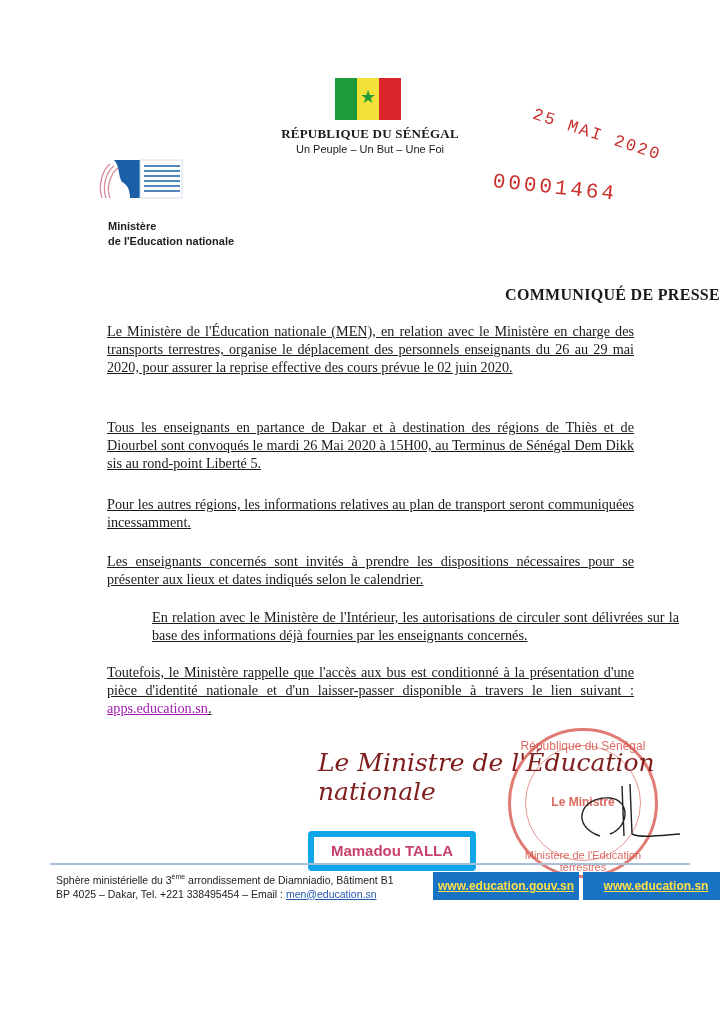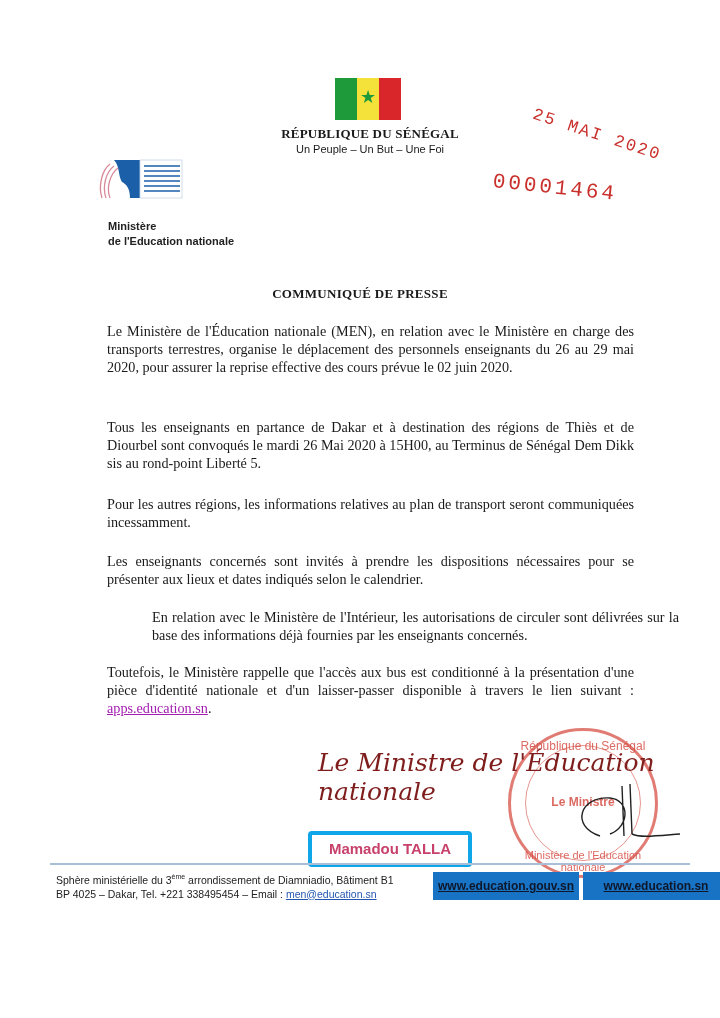--- a/index.html
+++ b/index.html
@@ -9,34 +9,34 @@
   .flag div{flex:1;}
   .flag .g{background:#1e9a3a;} .flag .y{background:#f4e23a;position:relative;} .flag .r{background:#d9262b;}
   .flag .y span{position:absolute;left:0;right:0;top:9px;text-align:center;color:#1e9a3a;font-size:18px;line-height:20px;}
   .rep{left:260px;top:126px;width:220px;text-align:center;}
   .rep-title{font-family:"Liberation Serif",serif;font-weight:bold;font-size:13px;letter-spacing:0.2px;}
   .rep-motto{font-family:"Liberation Sans",sans-serif;font-size:11px;margin-top:1px;}
   .stamp-date{left:536px;top:105px;color:#c9302c;font-family:"Liberation Mono",monospace;font-size:17px;transform:rotate(18deg);transform-origin:left top;letter-spacing:2px;}
   .stamp-num{left:494px;top:170px;color:#c9302c;font-family:"Liberation Mono",monospace;font-size:21px;transform:rotate(6deg);transform-origin:left top;letter-spacing:3px;}
   .logo{left:96px;top:158px;width:90px;height:42px;}
   .min-label{left:108px;top:219px;font-family:"Liberation Sans",sans-serif;font-weight:bold;font-size:11px;line-height:15px;color:#222;}
-  .title{left:0;right:0;top:286px;text-align:center;font-weight:bold;font-size:13px;letter-spacing:0.3px;}
+  .title{left:0;right:0;top:286px;text-align:right;font-weight:bold;font-size:16px;letter-spacing:0.3px;}
   .body{left:107px;width:527px;font-size:14.2px;line-height:18px;text-align:justify;}
-  .body p{margin:0;}
+  .body p{margin:0;text-decoration:underline;}
   .link{color:#a21caf;text-decoration:underline;}
   .sig{left:318px;top:748px;font-family:"DejaVu Serif",serif;font-style:italic;font-size:25px;color:#7f1d1d;}
   .seal{left:508px;top:728px;width:150px;height:150px;border-radius:50%;border:3px solid rgba(214,80,70,0.75);box-sizing:border-box;}
   .seal-inner{position:absolute;left:14px;top:14px;right:14px;bottom:14px;border-radius:50%;border:1.5px solid rgba(214,80,70,0.6);}
   .seal-txt{position:absolute;left:0;right:0;text-align:center;color:rgba(214,80,70,0.85);font-family:"Liberation Sans",sans-serif;font-size:12px;}
-  .name-box{left:308px;top:831px;width:156px;height:28px;border:4px solid #0ea5e9;border-radius:4px;color:#c8416a;font-family:"Liberation Sans",sans-serif;font-weight:bold;font-size:15px;line-height:28px;text-align:center;}
+  .name-box{left:308px;top:831px;width:156px;height:28px;border:6px solid #0ea5e9;border-radius:4px;color:#c8416a;font-family:"Liberation Sans",sans-serif;font-weight:bold;font-size:15px;line-height:28px;text-align:center;}
   .rule{left:50px;top:863px;width:640px;height:2px;background:#a9bfd8;}
   .foot{left:56px;top:870px;font-family:"Liberation Sans",sans-serif;font-size:10.5px;line-height:14px;color:#222;}
   .foot sup{font-size:7px;}
   .foot a{color:#2456b0;text-decoration:underline;}
-  .web{top:872px;height:28px;background:#1873c5;color:#0f172a;font-family:"Liberation Sans",sans-serif;font-weight:bold;font-size:12px;line-height:28px;text-align:center;text-decoration:underline;}
+  .web{top:872px;height:28px;background:#1873c5;color:#fde047;font-family:"Liberation Sans",sans-serif;font-weight:bold;font-size:12px;line-height:28px;text-align:center;text-decoration:underline;}
 </style>
 </head>
 <body>
 
 <div class="abs flag">
   <div class="g"></div>
   <div class="y">
       <span>★</span>
     </div>
   <div class="r"></div>
@@ -85,21 +85,21 @@
     <p>En relation avec le Ministère de l'Intérieur, les autorisations de circuler sont délivrées sur la base des informations déjà fournies par les enseignants concernés.</p>
   </div>
 <div class="abs body" style="top:663px;">
   <p><span>Toutefois, le Ministère rappelle que l'accès aux bus est conditionné à la présentation d'une pièce d'identité nationale et d'un laisser-passer disponible à travers le lien suivant : </span><span class="link">apps.education.sn</span><span>.</span></p>
 </div>
 
 <div class="abs seal">
   <div class="seal-inner"></div>
   <div class="seal-txt" style="top:8px;">République du Sénégal</div>
   <div class="seal-txt" style="top:64px;font-weight:bold;">Le Ministre</div>
-  <div class="seal-txt" style="top:118px;font-size:11px;">Ministère de l'Education nationale</div>
+  <div class="seal-txt" style="top:118px;font-size:11px;">Ministère de l'Education terrestres</div>
 </div>
 <div class="abs sig">Le Ministre de l'Éducation nationale</div>
 <svg class="abs" style="left:560px;top:776px;width:130px;height:70px;" viewBox="0 0 130 70">
   <path d="M40 60 C10 50 20 20 50 22 C70 24 70 50 50 58 M62 10 L64 60 M70 8 L72 58 M72 58 C80 62 95 60 120 58" stroke="#222" stroke-width="1.4" fill="none"></path>
 </svg>
 <div class="abs name-box">Mamadou TALLA</div>
 
 <div class="abs rule"></div>
 <div class="abs foot">
   <div><span>Sphère ministérielle du 3</span><sup>ème</sup><span> arrondissement de Diamniadio, Bâtiment B1</span></div>

